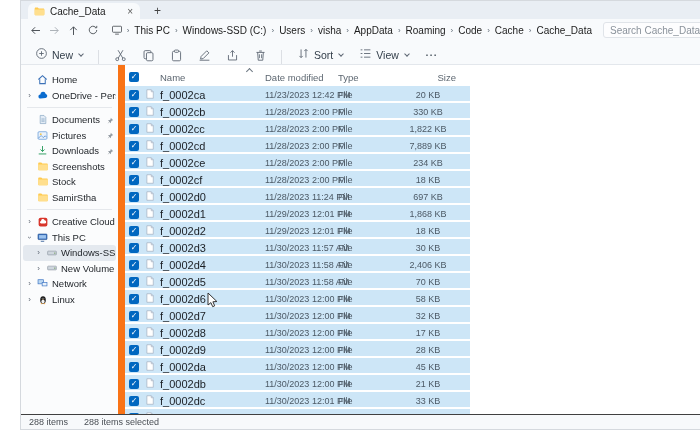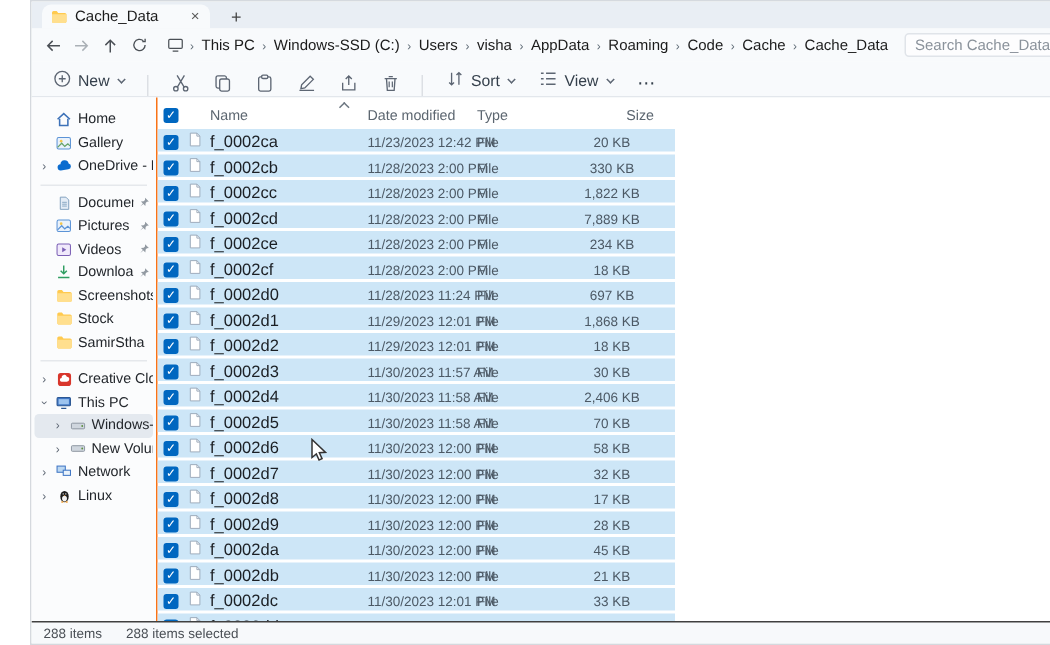--- a/index.html
+++ b/index.html
@@ -27,21 +27,21 @@
   
   .toolbar { height:24px; background:#f8fafc; border-bottom:1px solid #e3e7ec; display:flex; align-items:flex-end; flex:0 0 auto; padding:0 8px; gap:4px; }
   .tbtn { display:flex; align-items:center; gap:4px; padding:2px 6px; border-radius:4px; font-size:10.5px; color:#35404c; }
   .ticon { width:24px; height:18px; display:flex; align-items:center; justify-content:center; }
   .tb-sep { width:1px; height:14px; background:#dcdfe4; margin:0 5px; }
   .chev { display:inline-block; width:4px; height:4px; border-right:1px solid #5d6673; border-bottom:1px solid #5d6673; transform:rotate(45deg); margin-left:2px; margin-top:-2px; }
   .more-dots { font-size:12px; color:#35404c; letter-spacing:1px; }
 
   
   .content { flex:1; display:flex; min-height:0; background:#fff; }
-  .sidebar { width:84px; flex:0 0 auto; border-right:1px solid #f97316; padding-top:7px; overflow:hidden; background:#fbfcfd; }
+  .sidebar { width:104px; flex:0 0 auto; border-right:7px solid #f97316; padding-top:7px; overflow:hidden; background:#fbfcfd; }
   .sb-item { display:flex; align-items:center; height:15.5px; padding-left:3px; gap:3px; white-space:nowrap; overflow:hidden; border-radius:3px; margin:0 2px; }
   .sb-item.selected { background:#e4e9ef; }
   .sb-item.indent { padding-left:12px; }
   .sb-chevron { width:7px; font-size:8px; color:#5d6673; flex:0 0 auto; text-align:center; }
   .sb-chevron.down { transform:rotate(90deg); }
   .sb-icon { width:13px; flex:0 0 auto; display:flex; align-items:center; justify-content:center; }
   .sb-label { font-size:9.5px; color:#23272c; overflow:hidden; flex:1; }
   .sb-pin { flex:0 0 auto; margin-right:2px; opacity:.75; }
   .sb-divider { height:1px; background:#e5e8ec; margin:4px 6px; }
 
@@ -210,31 +210,20 @@
           <span class="sb-chevron"></span>
           <span class="sb-icon">
             <svg viewBox="0 0 16 16" width="11" height="11">
               <path d="M2 8l6-5.5L14 8" fill="none" stroke="#3d72b8" stroke-width="1.5"></path>
               <path d="M4 7.5V14h8V7.5" fill="none" stroke="#3d72b8" stroke-width="1.5"></path>
             </svg>
           </span>
           <span class="sb-label">Home</span>
         </div>
         <div class="sb-item">
-          <span class="sb-chevron"></span>
-          <span class="sb-icon">
-            <svg viewBox="0 0 16 16" width="11" height="11">
-              <rect x="1.5" y="2.5" width="13" height="11" rx="1.5" fill="#eaf2fb" stroke="#5b93d6"></rect>
-              <circle cx="5.5" cy="6" r="1.3" fill="#f4c64d"></circle>
-              <path d="M2 12l4-4 3 3 3-2.5 2 2" fill="none" stroke="#67a36b" stroke-width="1.2"></path>
-            </svg>
-          </span>
-          <span class="sb-label">Gallery</span>
-        </div>
-        <div class="sb-item">
           <span class="sb-chevron">›</span>
           <span class="sb-icon">
             <svg viewBox="0 0 16 16" width="12" height="11">
               <path d="M4.5 12.5a3 3 0 0 1-.4-6A4 4 0 0 1 12 5.8a2.9 2.9 0 0 1-.3 5.7z" fill="#0b6ccf"></path>
             </svg>
           </span>
           <span class="sb-label">OneDrive - Perso</span>
         </div>
         <div class="sb-divider"></div>
         <div class="sb-item">
@@ -253,33 +242,20 @@
         <div class="sb-item">
           <span class="sb-chevron"></span>
           <span class="sb-icon">
             <svg viewBox="0 0 16 16" width="11" height="11">
               <rect x="1.5" y="2.5" width="13" height="11" rx="1.5" fill="#eaf2fb" stroke="#5b93d6"></rect>
               <circle cx="5.5" cy="6" r="1.3" fill="#f4c64d"></circle>
               <path d="M2 12l4-4 3 3 3-2.5 2 2" fill="none" stroke="#5b93d6" stroke-width="1.2"></path>
             </svg>
           </span>
           <span class="sb-label">Pictures</span>
-          <span class="sb-pin"><svg viewBox="0 0 16 16" width="8" height="8">
-              <path d="M9.5 1.5l5 5-2.6.6-1.7 1.7-.4 3.7-2.6-2.6L3 13.4l3.5-4.2L3.9 6.6l3.7-.4 1.7-1.7z" fill="#707a84"></path>
-            </svg></span>
-        </div>
-        <div class="sb-item">
-          <span class="sb-chevron"></span>
-          <span class="sb-icon">
-            <svg viewBox="0 0 16 16" width="11" height="11">
-              <rect x="1.5" y="2.5" width="13" height="11" rx="1.5" fill="#f0e9fb" stroke="#7b5fb5"></rect>
-              <path d="M6.5 5.5l4 2.5-4 2.5z" fill="#7b5fb5"></path>
-            </svg>
-          </span>
-          <span class="sb-label">Videos</span>
           <span class="sb-pin"><svg viewBox="0 0 16 16" width="8" height="8">
               <path d="M9.5 1.5l5 5-2.6.6-1.7 1.7-.4 3.7-2.6-2.6L3 13.4l3.5-4.2L3.9 6.6l3.7-.4 1.7-1.7z" fill="#707a84"></path>
             </svg></span>
         </div>
         <div class="sb-item">
           <span class="sb-chevron"></span>
           <span class="sb-icon">
             <svg viewBox="0 0 16 16" width="11" height="11">
               <path d="M8 1.5v8M5 6.5l3 3 3-3" fill="none" stroke="#2f9e62" stroke-width="1.4"></path>
               <path d="M2.5 13h11" stroke="#2f9e62" stroke-width="1.4"></path>

